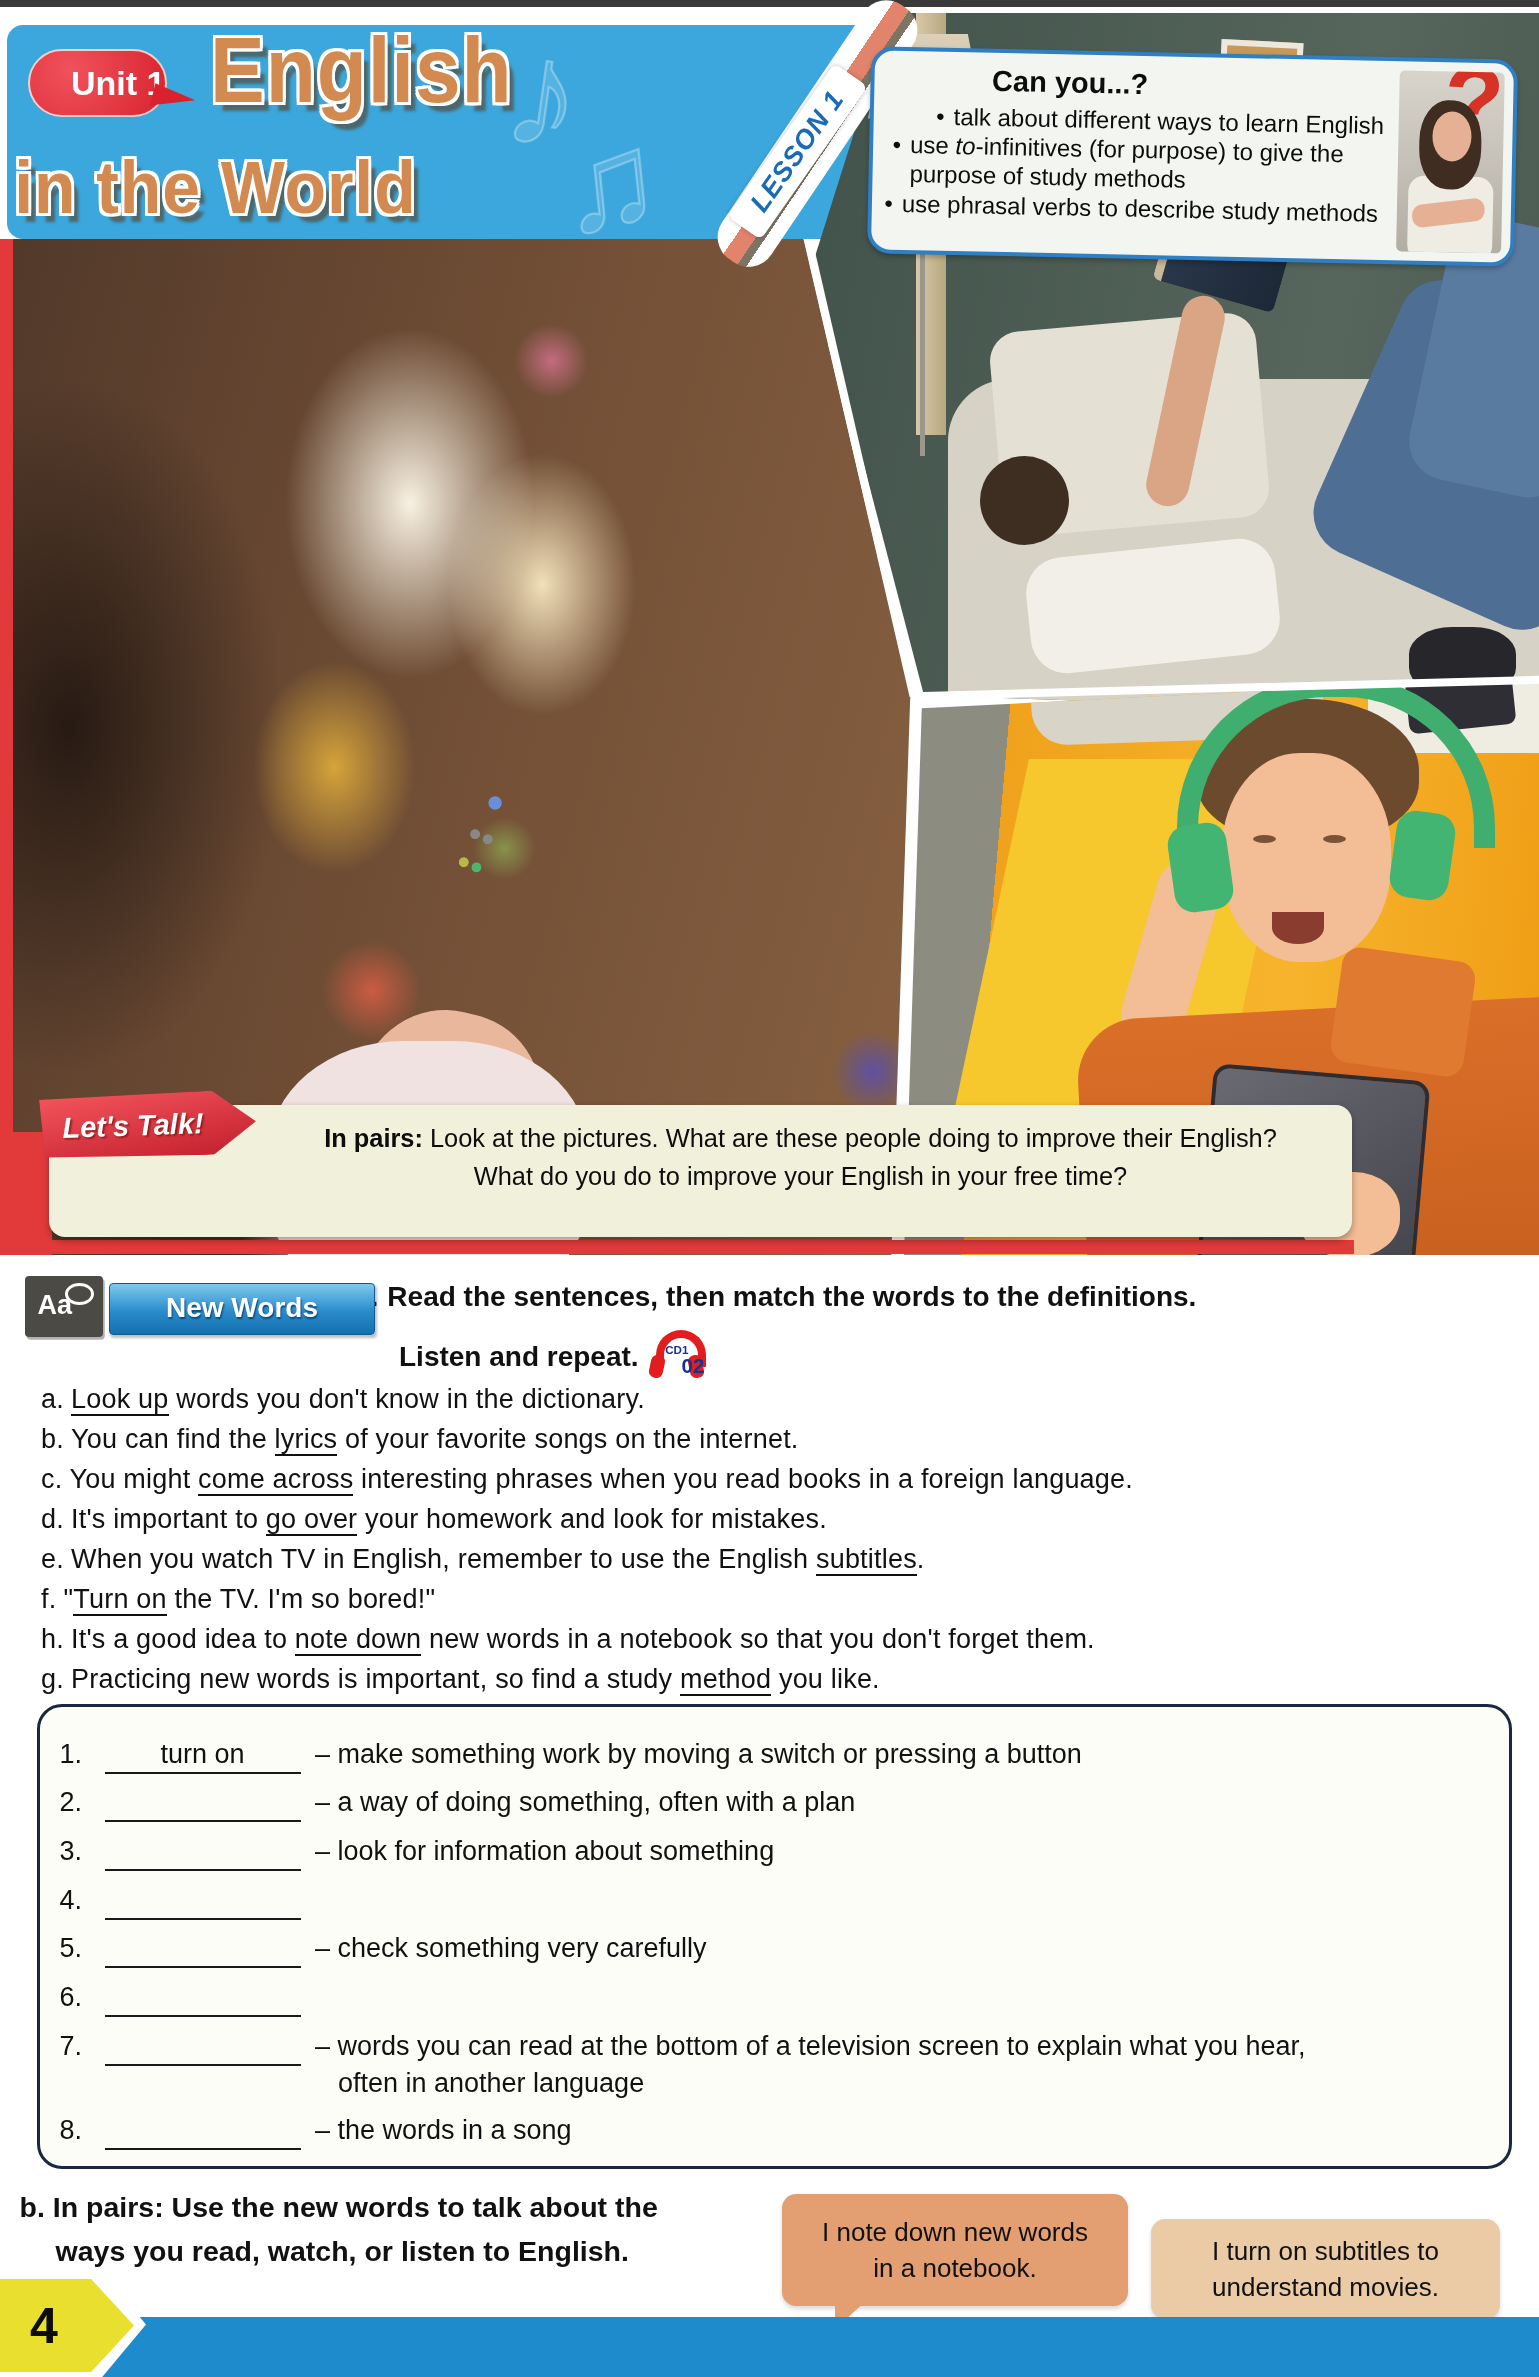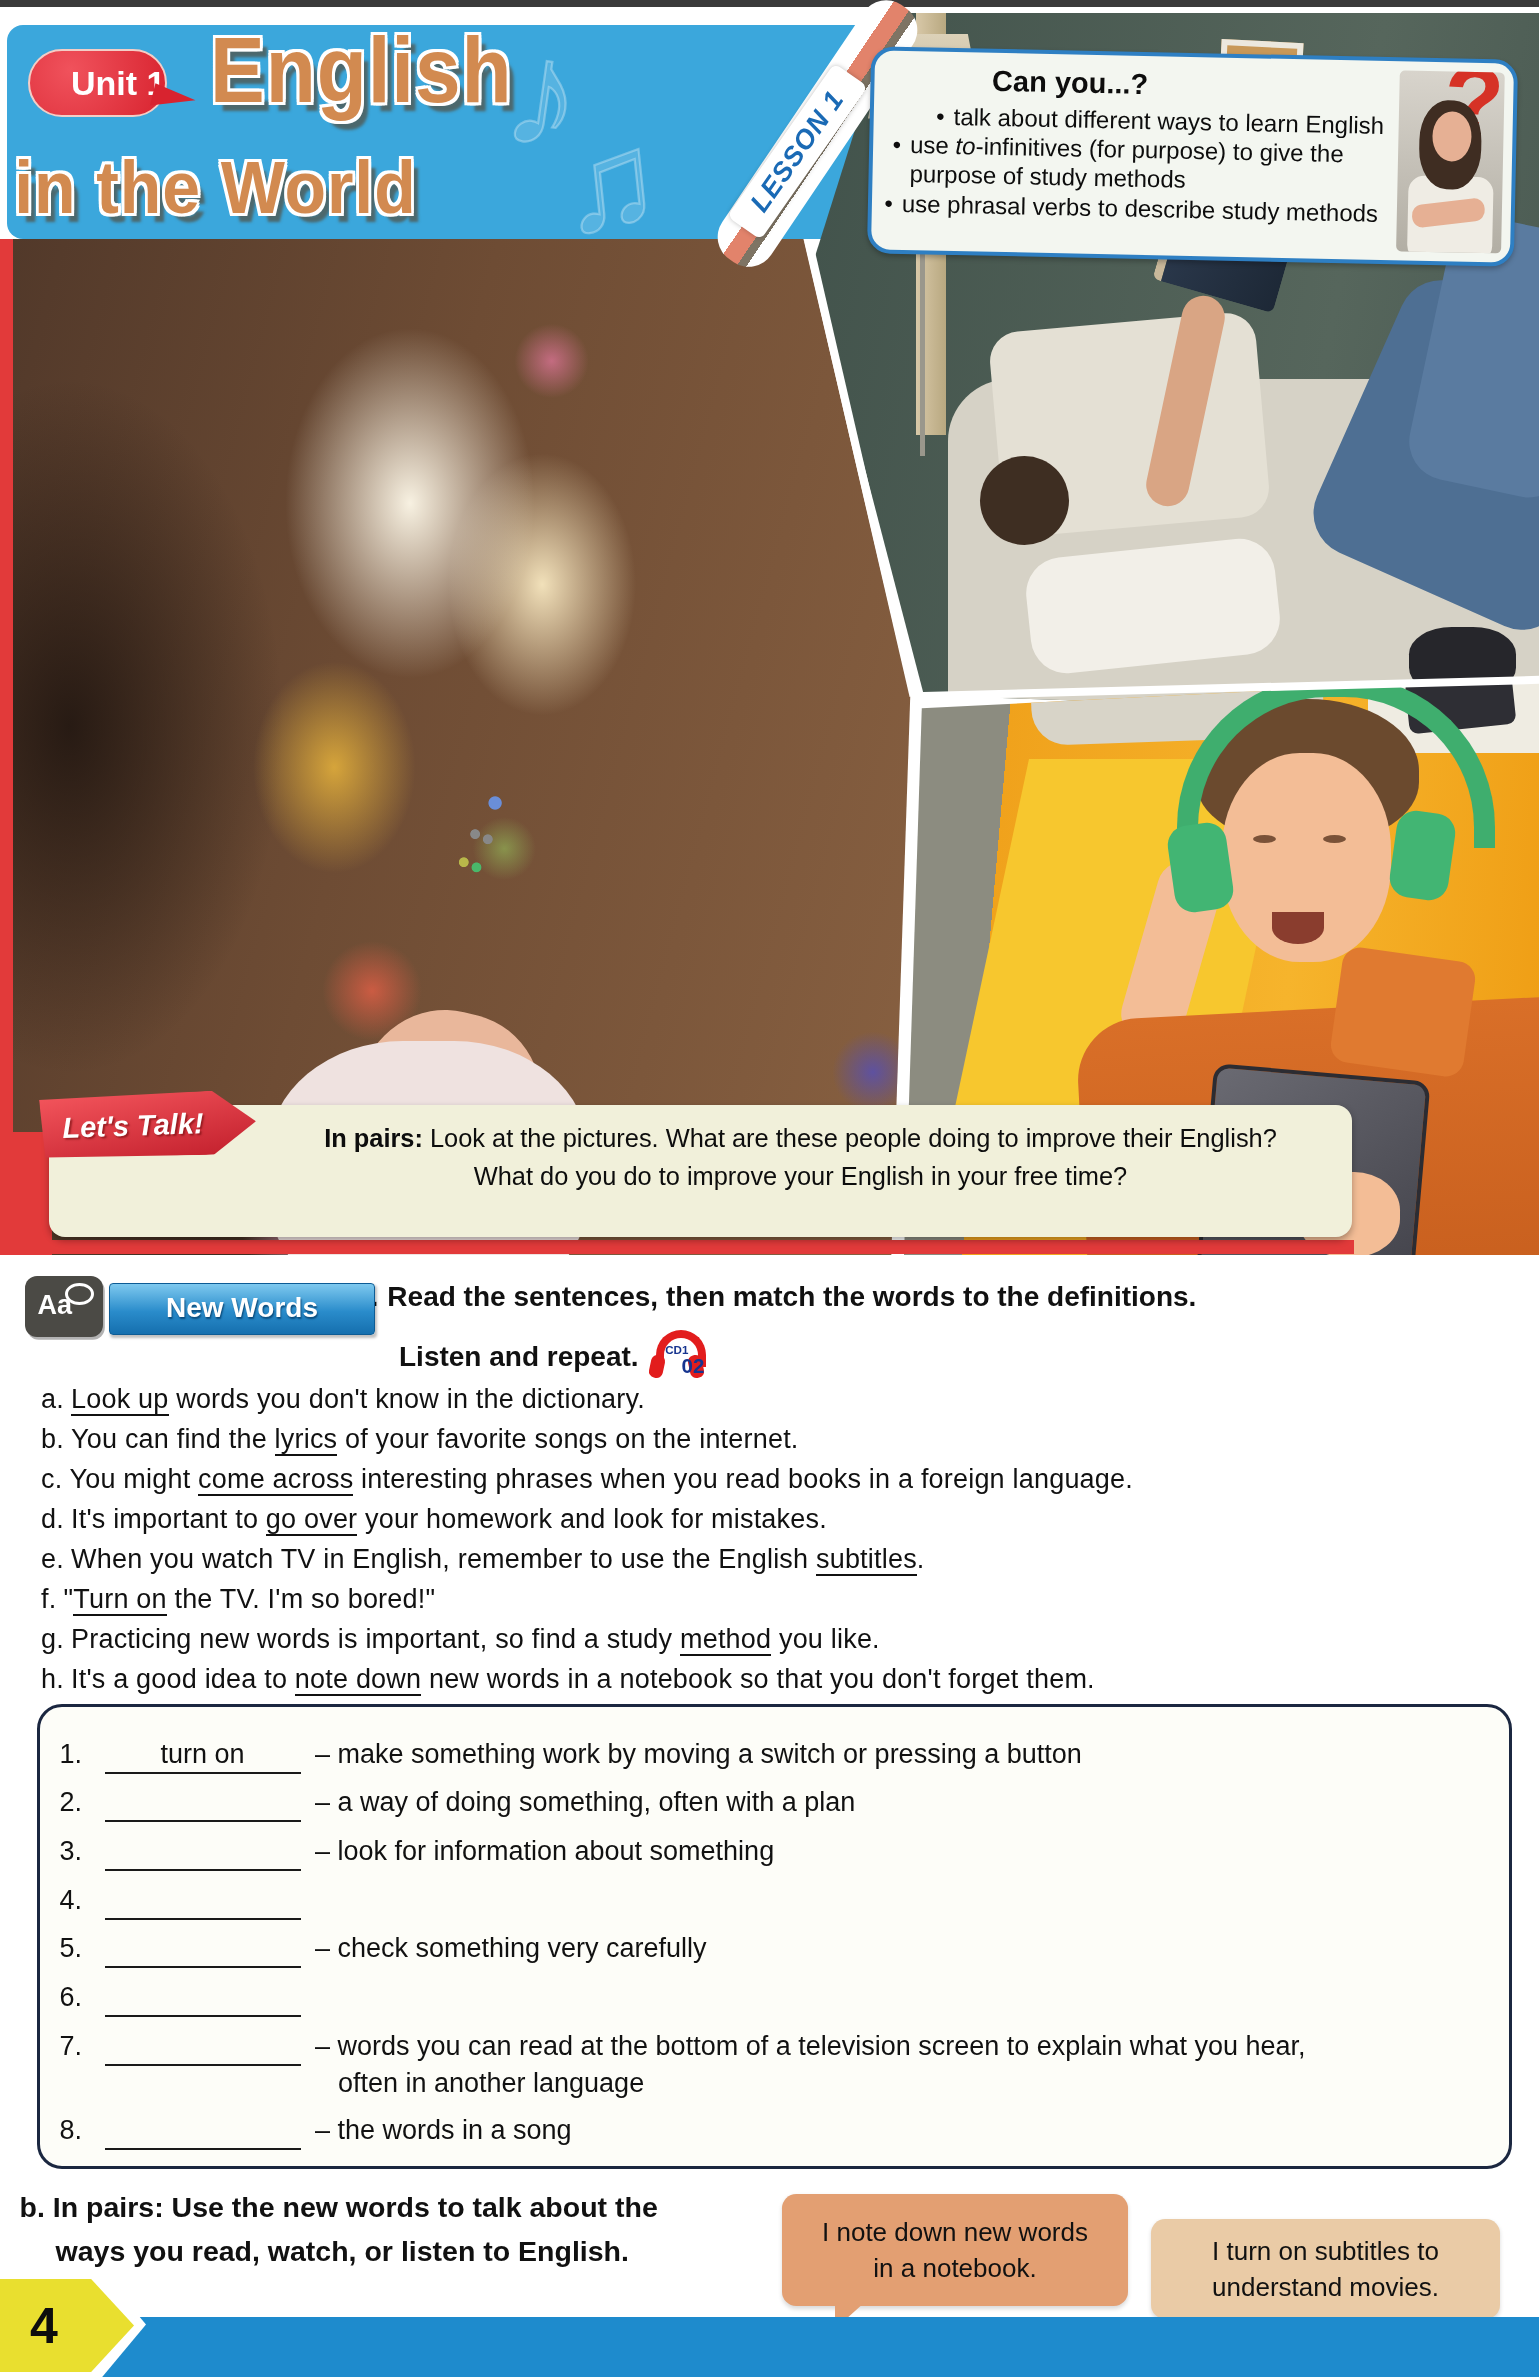--- a/index.html
+++ b/index.html
@@ -137,21 +137,21 @@
   .lt-ribbon{position:absolute;left:-9px;top:-12.5px;width:216px;height:64px;
       background:linear-gradient(170deg,#f3555c,#c21f2c);
       clip-path:polygon(0 5%,80% 0,100% 50%,80% 100%,2% 95%);transform:rotate(-2deg);
       color:#fff;font-weight:bold;font-style:italic;font-size:29px;display:flex;align-items:center;justify-content:center;
       padding-right:30px;box-sizing:border-box;text-shadow:1.8px 1.8px 1.8px rgba(90,0,0,.5);}
   .lt-text{padding:14.3px 23px 0 223px;text-align:center;font-size:25.4px;line-height:1.5;color:#0d0d0d;}
   .lt-lead{font-weight:bold;}
 
   
   .nw-badge{left:25px;top:1274px;width:349px;height:70px;z-index:2;}
-  .nw-icon{position:absolute;left:0;top:1.8px;width:78px;height:61px;background:#4b4a45;border-radius:12px;
+  .nw-icon{position:absolute;left:0;top:1.8px;width:78px;height:61px;background:#4b4a45;border-radius:4px;
       box-shadow:1.8px 2.7px 0 rgba(0,0,0,.3);}
   .nw-icon .aa{position:absolute;left:12.5px;top:14.3px;color:#fff;font-weight:bold;font-size:27px;}
   .nw-icon .bub{position:absolute;right:9px;top:7.1px;width:23px;height:16px;border:3.6px solid #fff;border-radius:50%;}
   .nw-pill{position:absolute;left:84px;top:9px;width:264px;height:50px;
       background:linear-gradient(#7ec9ef,#2a8ccb 55%,#156fae);border:1.8px solid #0d5c95;border-radius:4px;
       color:#fff;font-weight:bold;font-size:28px;text-align:center;line-height:48px;
       text-shadow:0.9px 1.8px 1.8px #0a4a7a;box-shadow:1.8px 2.7px 2.7px rgba(0,0,0,.25);}
   .taska{left:355px;top:1281px;width:1052px;font-weight:bold;font-size:28px;}
   .taska .lbl{margin-right:9px;}
   .taska2{left:399px;top:1328px;font-weight:bold;font-size:28px;display:flex;align-items:center;height:57px;}
@@ -330,22 +330,22 @@
     </span>
   </div>
 
   <div class="abs sents">
     <div class="sent"><span class="slabel">a.</span><span></span><span class="term">Look up</span><span> words you don't know in the dictionary.</span></div>
     <div class="sent"><span class="slabel">b.</span><span>You can find the </span><span class="term">lyrics</span><span> of your favorite songs on the internet.</span></div>
     <div class="sent"><span class="slabel">c.</span><span>You might </span><span class="term">come across</span><span> interesting phrases when you read books in a foreign language.</span></div>
     <div class="sent"><span class="slabel">d.</span><span>It's important to </span><span class="term">go over</span><span> your homework and look for mistakes.</span></div>
     <div class="sent"><span class="slabel">e.</span><span>When you watch TV in English, remember to use the English </span><span class="term">subtitles</span><span>.</span></div>
     <div class="sent"><span class="slabel">f.</span><span>"</span><span class="term">Turn on</span><span> the TV. I'm so bored!"</span></div>
+    <div class="sent"><span class="slabel">h.</span><span>It's a good idea to </span><span class="term">note down</span><span> new words in a notebook so that you don't forget them.</span></div>
     <div class="sent"><span class="slabel">g.</span><span>Practicing new words is important, so find a study </span><span class="term">method</span><span> you like.</span></div>
-    <div class="sent"><span class="slabel">h.</span><span>It's a good idea to </span><span class="term">note down</span><span> new words in a notebook so that you don't forget them.</span></div>
   </div>
 
   <div class="abs mbox">
     <div class="mrow">
       <span class="mnum">1.</span>
       <span class="blank"><span>turn on</span></span>
       <span class="mdef"><span>– make something work by moving a switch or pressing a button</span></span>
     </div>
     <div class="mrow">
       <span class="mnum">2.</span>

